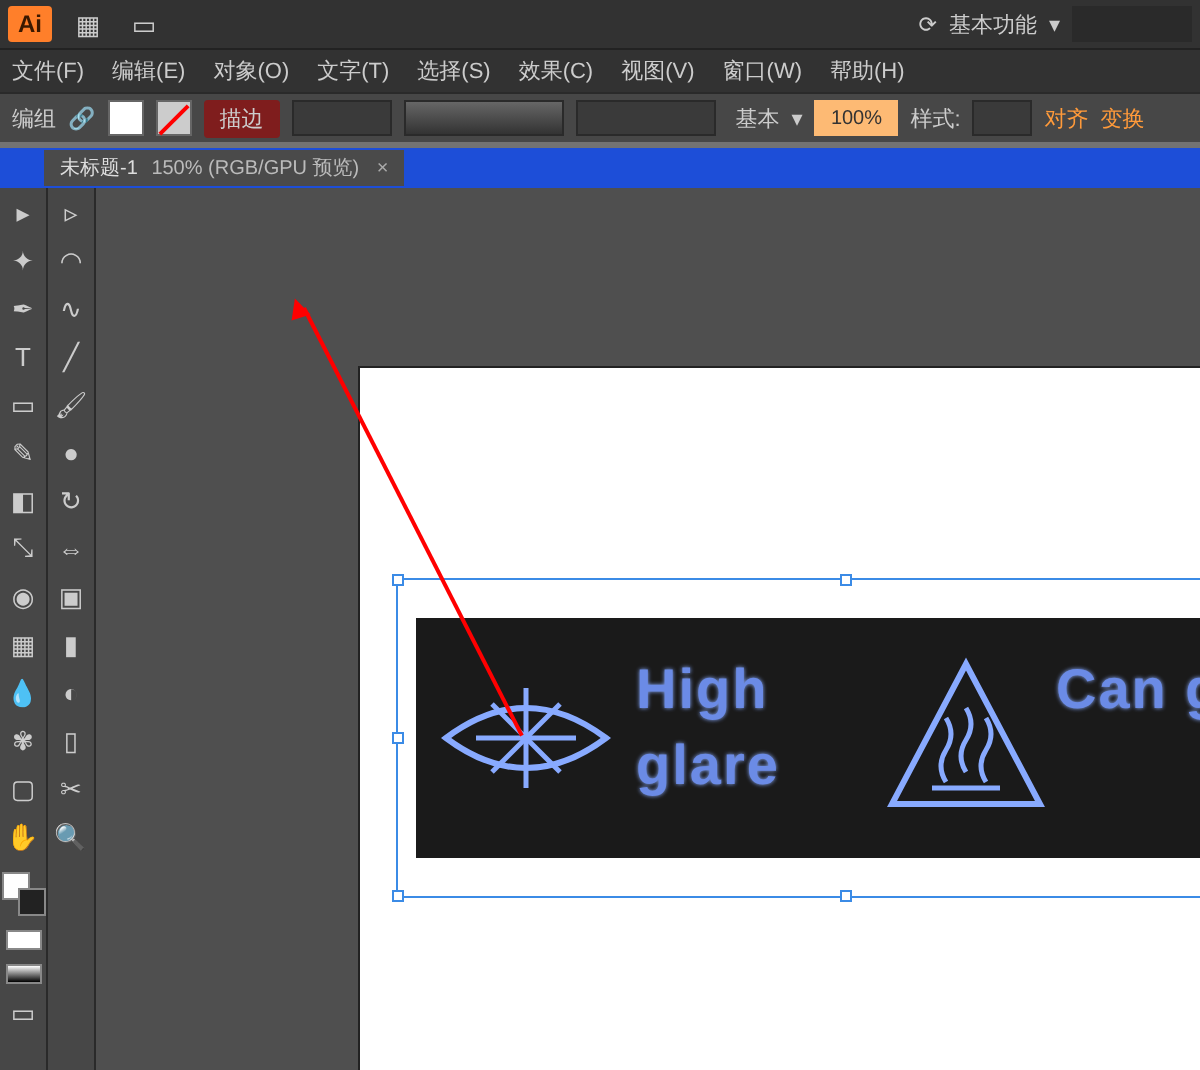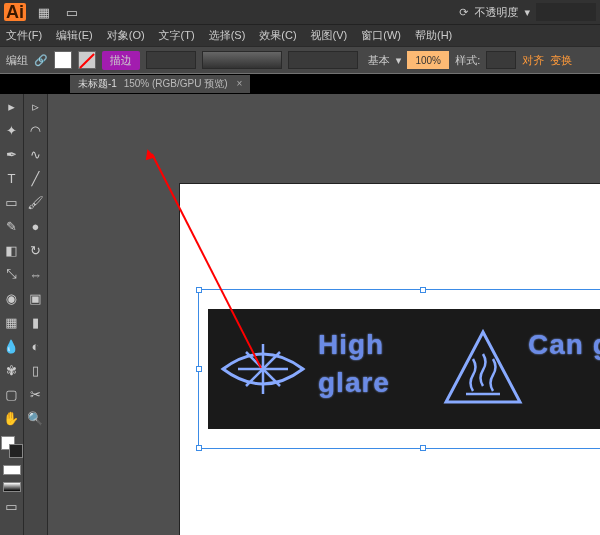--- a/index.html
+++ b/index.html
@@ -1,31 +1,31 @@
 <!DOCTYPE html>
 <html><head>
 <meta charset="utf-8">
 <style>
 *{margin:0;padding:0;box-sizing:border-box;font-family:"Microsoft YaHei",sans-serif}
 body{width:600px;height:535px;background:#4a4a4a;overflow:hidden;position:relative;font-size:11px;color:#ccc}
 .topbar{height:24px;background:#323232;display:flex;align-items:center;padding:0 4px;gap:8px}
-.ai-logo{width:22px;height:18px;background:#ff7f2a;color:#3a1800;font-weight:bold;font-size:18px;display:flex;align-items:center;justify-content:center;border-radius:2px}
+.ai-logo{width:22px;height:18px;background:#ff7f2a;color:#3a1800;font-weight:bold;font-size:12px;display:flex;align-items:center;justify-content:center;border-radius:2px}
 .topbar-right{margin-left:auto;display:flex;align-items:center;gap:6px}
 .menubar{height:22px;background:#323232;display:flex;align-items:center;padding:0 6px;gap:14px;border-top:1px solid #222}
 .menubar span{cursor:default}
-.ctrlbar{height:28px;background:#474747;display:flex;align-items:center;padding:0 6px;gap:6px;border-top:1px solid #2a2a2a;border-bottom:1px solid #737373}
+.ctrlbar{height:28px;background:#474747;display:flex;align-items:center;padding:0 6px;gap:6px;border-top:1px solid #2a2a2a;border-bottom:3px solid #737373}
 .swatch{width:18px;height:18px;border:1px solid #666}
 .sw1{background:#fff}
 .sw2{background:#ccc;position:relative}
 .sw2::after{content:"";position:absolute;left:-2px;top:8px;right:-2px;border-top:2px solid red;transform:rotate(-45deg)}
-.btn-orange{background:#a21caf;padding:2px 8px;border-radius:2px;font-size:11px}
+.btn-orange{background:#7f1d1d;padding:2px 8px;border-radius:2px;font-size:11px}
 .dd{width:60px;height:18px;background:#3a3a3a;border:1px solid #2a2a2a}
 .opacity-box{width:42px;height:18px;background:#fdba74;color:#333;display:flex;align-items:center;justify-content:center;font-size:10px}
 .right-orange{color:#ff9a3a;font-size:11px}
-.tabbar{height:20px;background:#000000;display:flex;align-items:center;padding-left:70px;gap:6px}
+.tabbar{height:20px;background:#1d4ed8;display:flex;align-items:center;padding-left:22px;gap:6px}
 .tab{background:#4a4a4a;padding:2px 8px;font-size:10px;color:#ddd;position:relative}
 .tab-x{margin-left:6px;color:#aaa}
 .main{position:relative;height:441px;display:flex}
 .toolcol{width:24px;background:#474747;border-right:1px solid #2a2a2a;display:flex;flex-direction:column;align-items:center;padding-top:2px;gap:4px}
 .tc2{width:24px;background:#474747;border-right:1px solid #2a2a2a}
 .toolbtn{width:20px;height:20px;display:flex;align-items:center;justify-content:center;color:#ccc;font-size:13px}
 .fillstroke{position:relative;width:22px;height:22px;margin-top:4px}
 .fs-a{position:absolute;width:14px;height:14px;background:#fff;border:1px solid #888;left:0;top:0}
 .fs-b{position:absolute;width:14px;height:14px;background:#222;border:1px solid #888;right:0;bottom:0}
 .tinyswatch{width:18px;height:10px;margin-top:3px}
@@ -41,21 +41,21 @@
 </style>
 </head>
 <body>
 
 <div class="topbar">
   <div class="ai-logo">Ai</div>
   <span class="toolbtn">▦</span>
   <span class="toolbtn">▭</span>
   <div class="topbar-right">
     <span>⟳</span>
-    <span>不透明度</span>
+    <span>基本功能</span>
     <span>▾</span>
     <div class="dd" style="width:60px;background:#2a2a2a"></div>
   </div>
 </div>
 
 <div class="menubar">
   <span>文件(F)</span>
   <span>编辑(E)</span>
   <span>对象(O)</span>
   <span>文字(T)</span>

